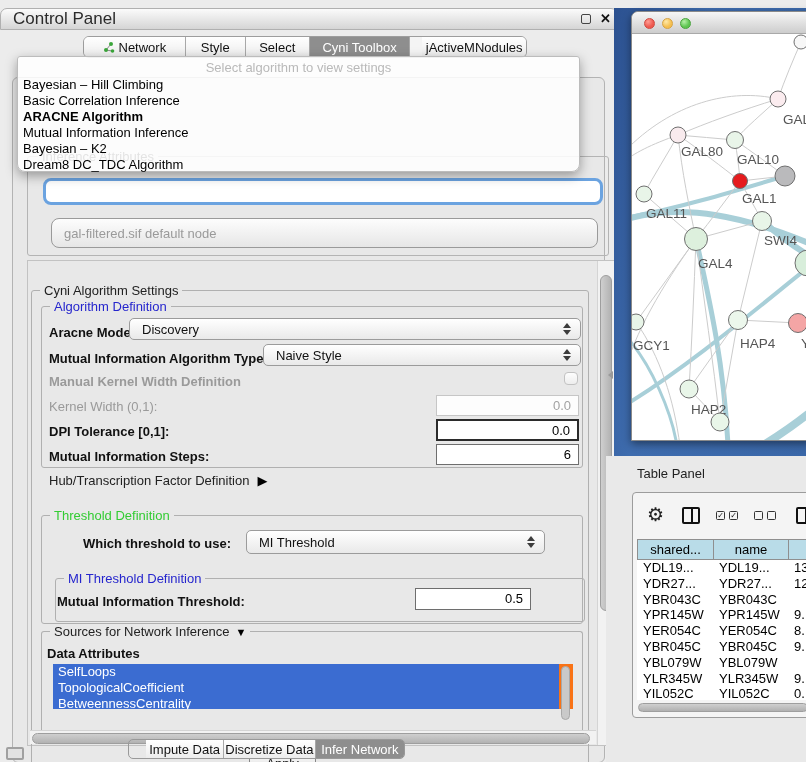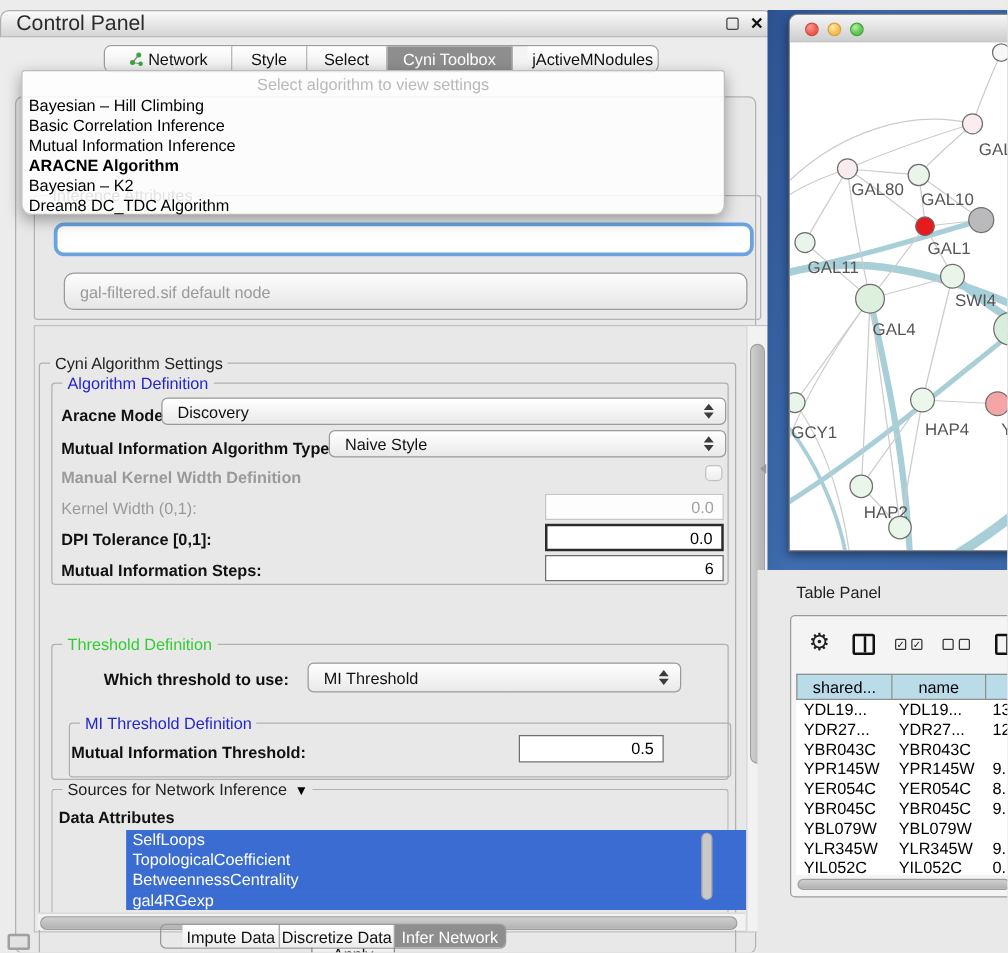--- a/index.html
+++ b/index.html
@@ -76,21 +76,21 @@
   .field.focus { border:2px solid #2b2b2b; }
 
   .checkbox { position:absolute; width:14px; height:13px; border:1px solid #c2c2c2; border-radius:4px;
     background:linear-gradient(#fdfdfd,#ededed); }
 
   #hub-row { position:absolute; left:36px; top:395px; font-size:13px; color:#222; display:flex; align-items:center; gap:8px; }
   #hub-arrow { font-size:13px; color:#000; }
   #sources-arrow { font-size:11px; color:#000; margin-left:6px; }
 
   #attr-title { position:absolute; left:34px; top:568px; font-size:13px; font-weight:bold; color:#111; }
-  #attr-list { position:absolute; left:40px; top:586px; width:520px; height:64px; background:#3b82f6; overflow:hidden;margin-left:48px; }
+  #attr-list { position:absolute; left:40px; top:586px; width:520px; height:45px; background:#f97316; overflow:hidden; }
   .attr-item { font-size:13px; height:16.2px; line-height:16.2px; padding-left:5px; color:#000; width:506px; }
   .attr-item.selected { background:#3b6cd1; color:#fff; }
   #attr-scroll { position:absolute; left:548px; top:588px; width:9px; height:54px; background:#c9c9c9;
     border:1px solid #a8a8a8; border-radius:5px; }
 
   
   #v-scroll-track { position:absolute; left:584px; top:183px; width:17px; height:484px; background:#f2f2f2; border-left:1px solid #d4d4d4; }
   #v-scroll-thumb { position:absolute; left:2px; top:14px; width:12px; height:336px; background:linear-gradient(90deg,#cfcfcf,#b2b2b2); border:1px solid #9e9e9e; border-radius:7px; }
   #h-scroll-track { position:absolute; left:17px; top:652px; width:566px; height:14px; background:#f2f2f2; border-top:1px solid #d4d4d4; }
   #h-scroll-thumb { position:absolute; left:2px; top:1.5px; width:558px; height:11px; background:linear-gradient(#cfcfcf,#b2b2b2); border:1px solid #9e9e9e; border-radius:6px; }
@@ -192,20 +192,24 @@
       </div>
       <span class="form-label bold gray" style="left:36px; top:296px;">Manual Kernel Width Definition</span>
       <span class="checkbox" style="left:551px; top:294px;"></span>
       <span class="form-label gray" style="left:36px; top:321px;">Kernel Width (0,1):</span>
       <div class="field disabled" style="left:423px; top:317px; width:143px; height:21px;">0.0</div>
       <span class="form-label bold" style="left:36px; top:346px;">DPI Tolerance [0,1]:</span>
       <div class="field focus" style="left:423px; top:341px; width:143px; height:22px;">0.0</div>
       <span class="form-label bold" style="left:36px; top:371px;">Mutual Information Steps:</span>
       <div class="field" style="left:423px; top:366px; width:143px; height:21px;">6</div>
 
+      <div id="hub-row">
+        <span>Hub/Transcription Factor Definition</span>
+        <span id="hub-arrow">▶</span>
+      </div>
 
       <div class="groupbox" id="grp-thresh">
         <span class="grouplabel lbl-green">Threshold Definition</span>
       </div>
       <span class="form-label bold" style="left:70px; top:458px;">Which threshold to use:</span>
       <div class="combo" style="left:233px; top:452px; width:299px; height:24px;">
         <span>MI Threshold</span>
         <span class="spinner">
             <i class="up"></i>
             <i class="dn"></i>
@@ -277,22 +281,22 @@
       <div class="seg" style="width: 107px; margin-left: 12px;">
         <span>jActiveMNodules</span>
       </div>
     </nav>
 
   <div id="algo-popup">
     <div id="popup-prompt">Select algorithm to view settings</div>
     <div id="popup-items">
         <div class="algo-item">Bayesian – Hill Climbing</div>
         <div class="algo-item">Basic Correlation Inference</div>
+        <div class="algo-item selected">ARACNE Algorithm</div>
         <div class="algo-item">Mutual Information Inference</div>
-        <div class="algo-item selected">ARACNE Algorithm</div>
         <div class="algo-item">Bayesian – K2</div>
         <div class="algo-item">Dream8 DC_TDC Algorithm</div>
       </div>
   </div>
 
   <div id="split-arrow"></div>
   <div id="mini-icon"></div>
 
   <div id="desktop">
     <div id="net-frame">

